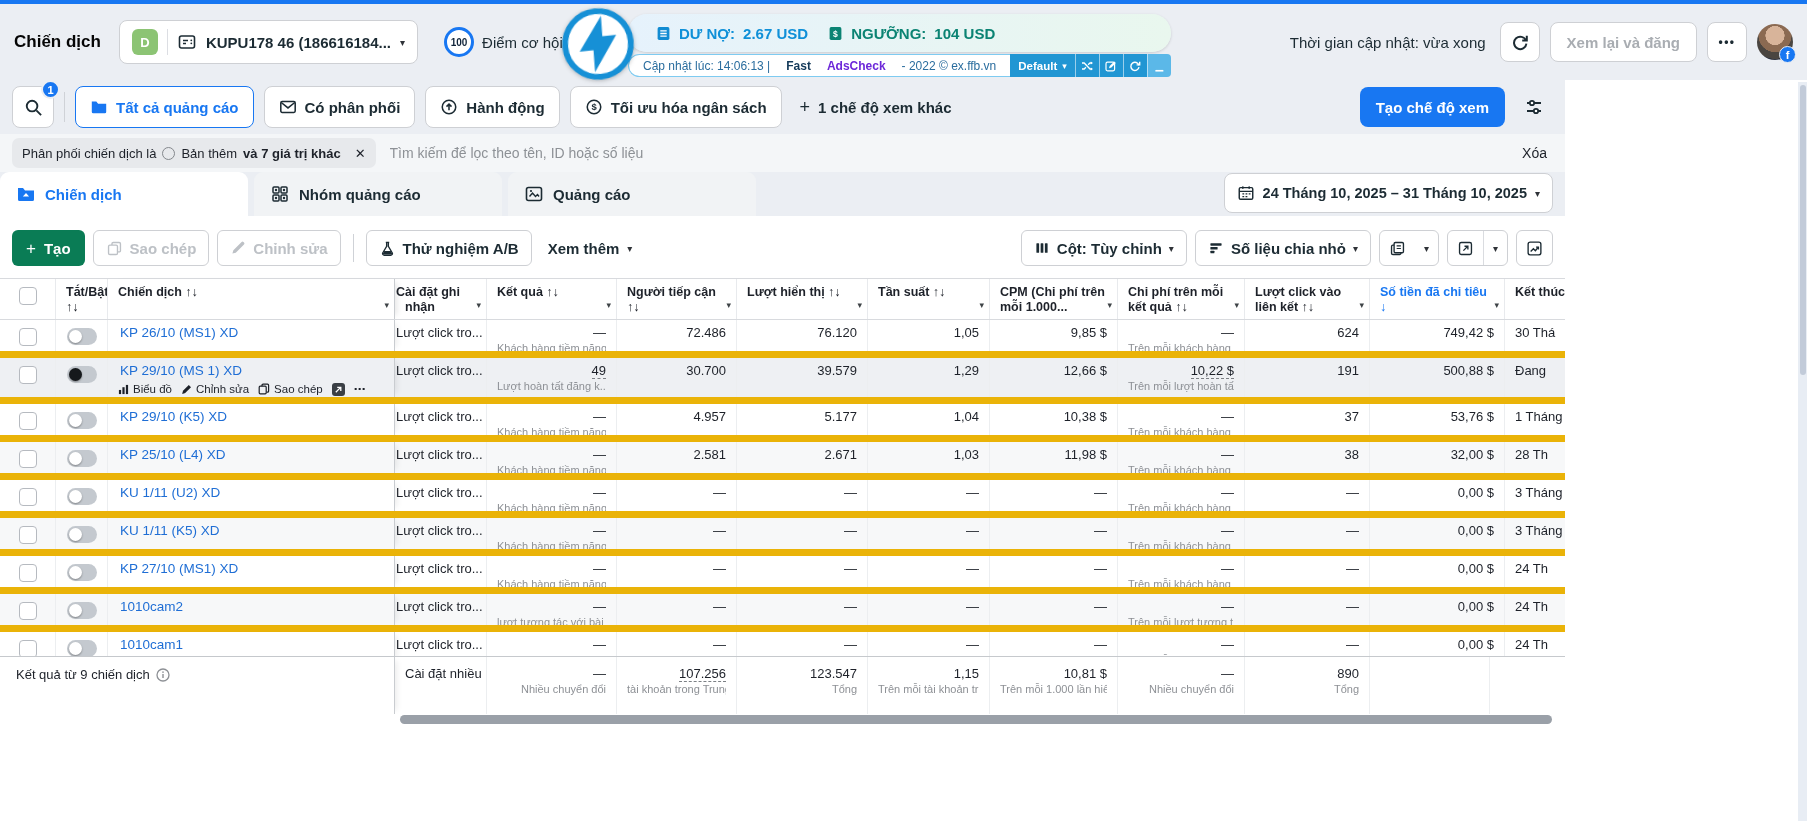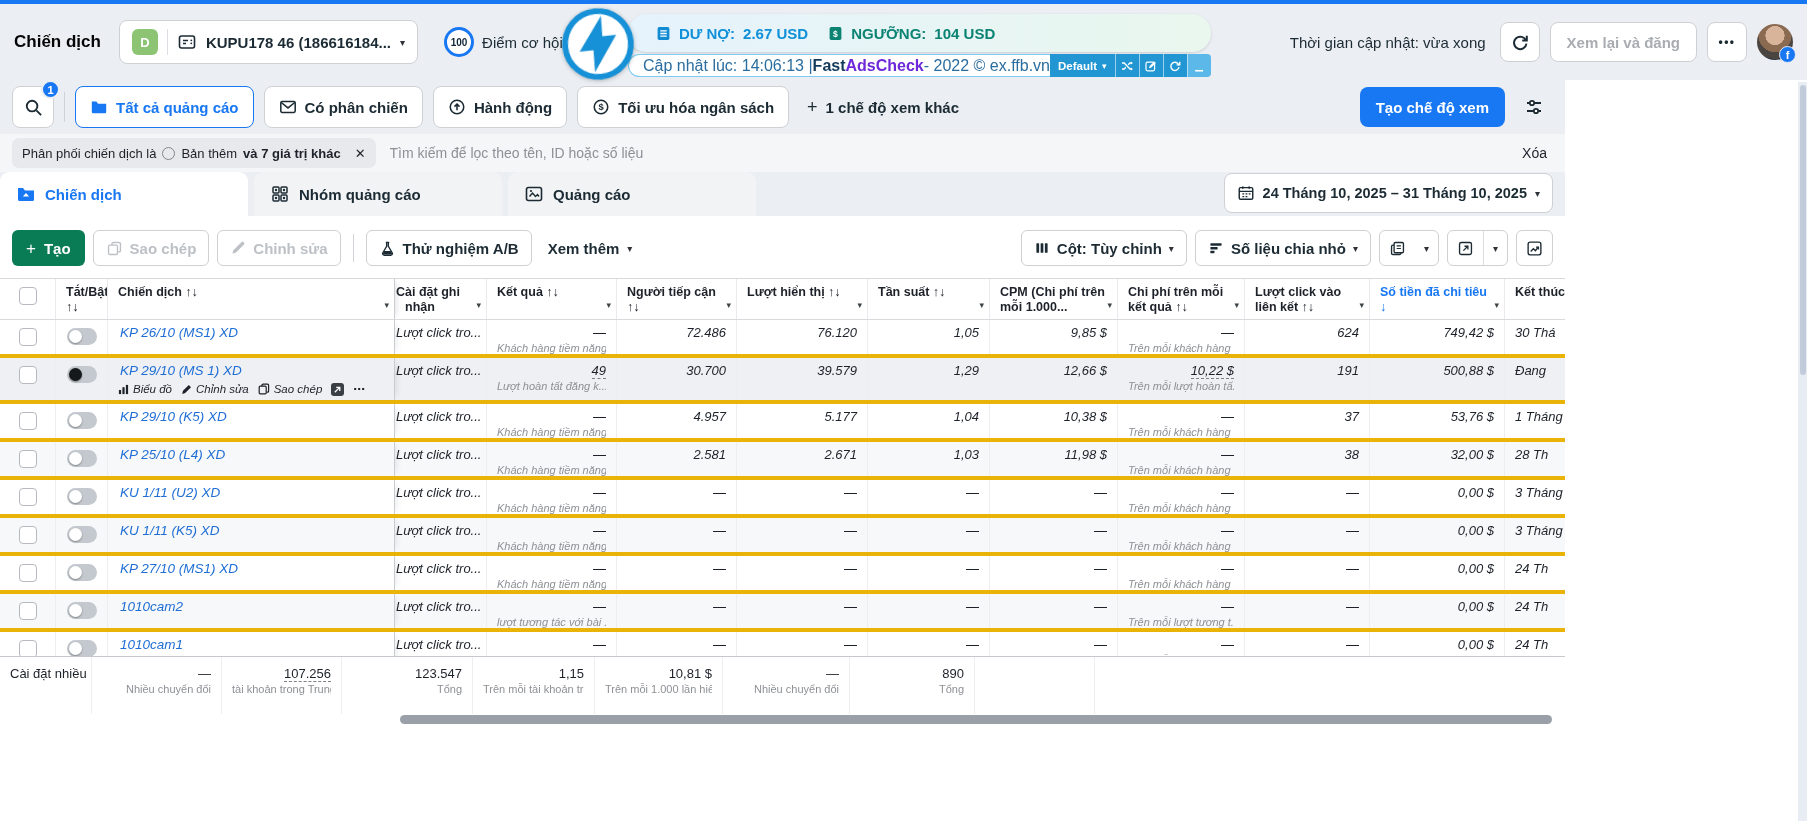--- a/index.html
+++ b/index.html
@@ -21,21 +21,21 @@
   .score-lab{font-size:15px;color:#1c2b33;}
   
   .overlay{position:absolute;left:560px;top:2px;display:flex;z-index:6;}
   .logo{width:76px;height:76px;margin-right:-8px;z-index:2;transform:rotate(-6deg);filter:drop-shadow(0 1px 2px rgba(0,0,0,.25));}
   .pills{display:flex;flex-direction:column;margin-top:8px;}
   .pill1{height:38px;border-radius:19px;background:linear-gradient(90deg,#e6f2fc,#e9f7ee);box-shadow:0 1px 3px rgba(0,0,0,.15);display:flex;align-items:center;gap:8px;padding:0 22px 0 28px;}
   .pill1 .lab,.pill1 .val{font-weight:700;font-size:15px;white-space:nowrap;}
   .pill1 .val{margin-right:12px;}
   .cblue{color:#0f90d8}.cteal{color:#0b8373}
   .pill2{height:23px;margin-top:2px;display:flex;align-items:stretch;}
-  .p2txt{background:#fff;border:1px solid #7ecbf1;border-right:0;border-radius:12px 0 0 12px;display:flex;align-items:center;padding:0 0 0 14px;font-size:16px;color:#2a6d9e;gap:0;white-space:nowrap;}
+  .p2txt{background:#fff;border:1px solid #7ecbf1;border-right:0;border-radius:12px 0 0 12px;display:flex;align-items:center;padding:0 14px 0 14px;font-size:12px;color:#2a6d9e;gap:16px;white-space:nowrap;}
   .p2txt b{color:#143a5a;}
   .p2txt b.lt{color:#6d28d9;}
   .defbtn{background:#2196d3;color:#fff;font-weight:700;font-size:11.5px;border:0;padding:0 8px;display:flex;align-items:center;gap:5px;cursor:pointer;font-family:inherit;}
   .defbtn .caret{color:#fff;font-size:9px;}
   .miniico{width:24px;background:#2196d3;border:0;border-left:1px solid rgba(255,255,255,.55);color:#fff;display:flex;align-items:center;justify-content:center;cursor:pointer;padding:0;font-size:10px;font-family:inherit;}
   .miniico.lt{background:#5bb8e8;border-radius:0 4px 4px 0;font-weight:700;}
   .hdr-right{margin-left:auto;display:flex;align-items:center;gap:10px;}
   .upd{font-size:15px;color:#1c2b33;margin-right:4px;}
   .icobtn{width:40px;height:40px;border-radius:8px;border:1px solid #ced0d4;background:#fff;display:flex;align-items:center;justify-content:center;cursor:pointer;color:#1c2b33;}
   .revbtn{height:40px;border-radius:8px;border:1px solid #ced0d4;background:#fff;color:#a9adb2;font-size:15px;font-weight:600;padding:0 16px;font-family:inherit;cursor:pointer;}
@@ -88,21 +88,21 @@
   .seg .sdiv{width:1px;background:#dadce0;padding:0;cursor:default;}
   
   .tbl{width:1625px;}
   .thr{display:flex;height:42px;border-top:1px solid #d8dade;border-bottom:1px solid #d8dade;background:#fff;}
   .th{border-right:1px solid #e8eaed;padding:6px 8px 0 10px;position:relative;font-size:12.5px;font-weight:700;line-height:15px;overflow:hidden;color:#1d2129;}
   .th.blue{color:#1877f2;}
   .th.cc{display:flex;justify-content:center;padding:8px 0 0;}
   .th.frz{border-right:1px solid #c9ccd0;box-shadow:6px 0 6px -4px rgba(0,0,0,.10);}
   .thcaret{position:absolute;right:5px;bottom:6px;font-size:9px;color:#3e4347;cursor:pointer;}
   .tbody{height:336px;overflow:hidden;position:relative;background:#fff;}
-  .trow{display:flex;height:38px;border-bottom:4px solid #eab308;background:#fff;font-style:italic;}
+  .trow{display:flex;height:38px;border-bottom:7px solid #eab308;background:#fff;}
   .trow.alt{background:#f7f8f9;}
   .trow.sel{background:#eef0f3;height:46px;}
   .td{border-right:1px solid #eceef0;padding:4px 10px 0;overflow:hidden;}
   .td.r{text-align:right;}
   .td.cc{display:flex;justify-content:center;padding:8px 0 0;border-right:1px solid #eceef0;}
   .td.frz{border-right:1px solid #c9ccd0;box-shadow:6px 0 6px -4px rgba(0,0,0,.08);}
   .cb{width:18px;height:18px;border:1.5px solid #b6bac0;border-radius:4px;background:#fff;display:inline-block;cursor:pointer;}
   .tg{width:30px;height:17px;border-radius:9px;background:#c4c9cf;position:relative;display:inline-block;cursor:pointer;}
   .tg::after{content:"";position:absolute;width:13px;height:13px;border-radius:50%;background:#fff;top:2px;left:2px;box-shadow:0 1px 2px rgba(0,0,0,.35);}
   .tg.on::after{background:#16191c;}
@@ -246,21 +246,21 @@
         <svg width="18" height="18" viewBox="0 0 20 20">
             <path d="M2 4h5l2 2.5h9V15.5A1.5 1.5 0 0 1 16.5 17h-13A1.5 1.5 0 0 1 2 15.5z" fill="currentColor"></path>
           </svg>
         <span>Tất cả quảng cáo</span>
       </button>
       <button class="viewbtn">
         <svg width="18" height="18" viewBox="0 0 20 20">
             <rect x="2" y="4" width="16" height="12" rx="1.5" fill="none" stroke="currentColor" stroke-width="1.7"></rect>
             <path d="M2.5 5 10 11 17.5 5" fill="none" stroke="currentColor" stroke-width="1.7"></path>
           </svg>
-        <span>Có phân chiến</span>
+        <span>Có phân phối</span>
       </button>
       <button class="viewbtn">
         <svg width="18" height="18" viewBox="0 0 20 20">
             <circle cx="10" cy="10" r="7.5" fill="none" stroke="currentColor" stroke-width="1.7"></circle>
             <path d="M10 13.5V7M7.2 9.6 10 6.8l2.8 2.8" stroke="currentColor" stroke-width="1.7" fill="none"></path>
           </svg>
         <span>Hành động</span>
       </button>
       <button class="viewbtn">
         <svg width="18" height="18" viewBox="0 0 20 20">
@@ -893,20 +893,28 @@
               </div>
               <div class="td r" style="width: 135px;">
                 <div class="v">0,00 $</div>
               </div>
               <div class="td" style="width: 120px;">
                 <div class="v">24 Th</div>
               </div>
             </div>
           </div>
         <div class="sumrow">
+          <div class="sumleft">
+            <span>Kết quả từ 9 chiến dịch</span>
+            <svg width="14" height="14" viewBox="0 0 14 14" style="margin-top:1px">
+                <circle cx="7" cy="7" r="6" fill="none" stroke="#8d9095" stroke-width="1.3"></circle>
+                <rect x="6.3" y="6" width="1.4" height="4" fill="#8d9095"></rect>
+                <rect x="6.3" y="3.4" width="1.4" height="1.5" fill="#8d9095"></rect>
+              </svg>
+          </div>
           <div class="sumcells" id="sumcells">
               <div class="td" style="width: 92px;">
                 <div class="v">Cài đặt nhiều ...</div>
               </div>
               <div class="td r" style="width: 130px;">
                 <div class="v">—</div>
                 <div class="s">Nhiều chuyển đổi</div>
               </div>
               <div class="td r" style="width: 120px;">
                 <div class="v"><span class="du">107.256</span></div>

